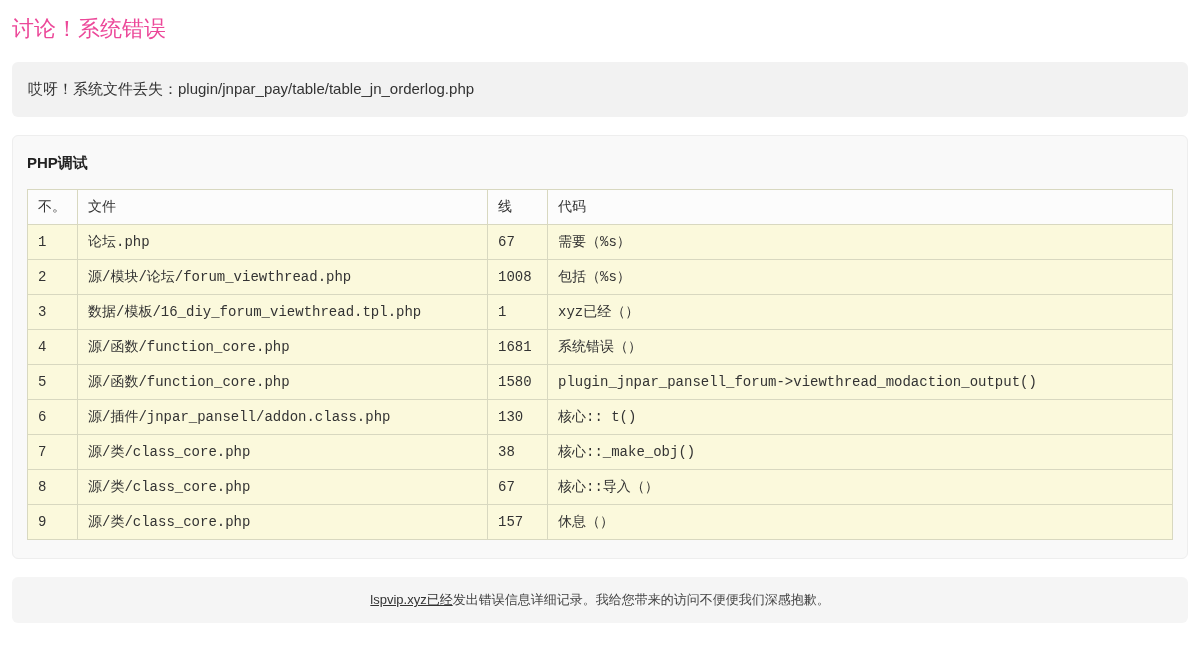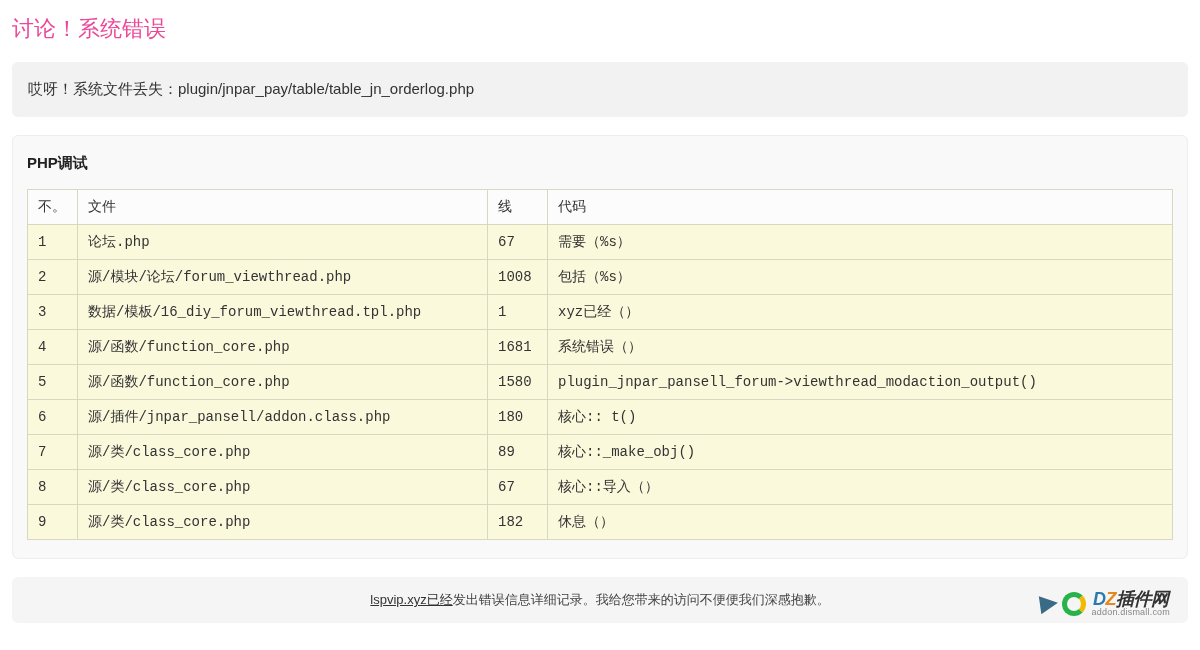--- a/index.html
+++ b/index.html
@@ -171,50 +171,40 @@
         </tr>
         <tr>
           <td>5</td>
           <td>源/函数/function_core.php</td>
           <td>1580</td>
           <td>plugin_jnpar_pansell_forum-&gt;viewthread_modaction_output()</td>
         </tr>
         <tr>
           <td>6</td>
           <td>源/插件/jnpar_pansell/addon.class.php</td>
-          <td>180</td>
+          <td>130</td>
           <td>核心:: t()</td>
         </tr>
         <tr>
           <td>7</td>
           <td>源/类/class_core.php</td>
-          <td>89</td>
+          <td>38</td>
           <td>核心::_make_obj()</td>
         </tr>
         <tr>
           <td>8</td>
           <td>源/类/class_core.php</td>
           <td>67</td>
           <td>核心::导入（）</td>
         </tr>
         <tr>
           <td>9</td>
           <td>源/类/class_core.php</td>
-          <td>182</td>
+          <td>157</td>
           <td>休息（）</td>
         </tr>
       </tbody>
   </table>
 </div>
 
 <div class="footer-bar">
   <span class="footer-link">lspvip.xyz已经</span><span>发出错误信息详细记录。我给您带来的访问不便便我们深感抱歉。</span>
-  <div class="watermark">
-    <div class="wm-plane"></div>
-    <div class="wm-circle"></div>
-    <div class="wm-text">
-      <div class="wm-text-main">
-        <span class="blue">D</span><span class="orange">Z</span><span>插件网</span>
-      </div>
-      <div class="wm-text-sub">addon.dismall.com</div>
-    </div>
-  </div>
 </div>
 
 </body></html>

